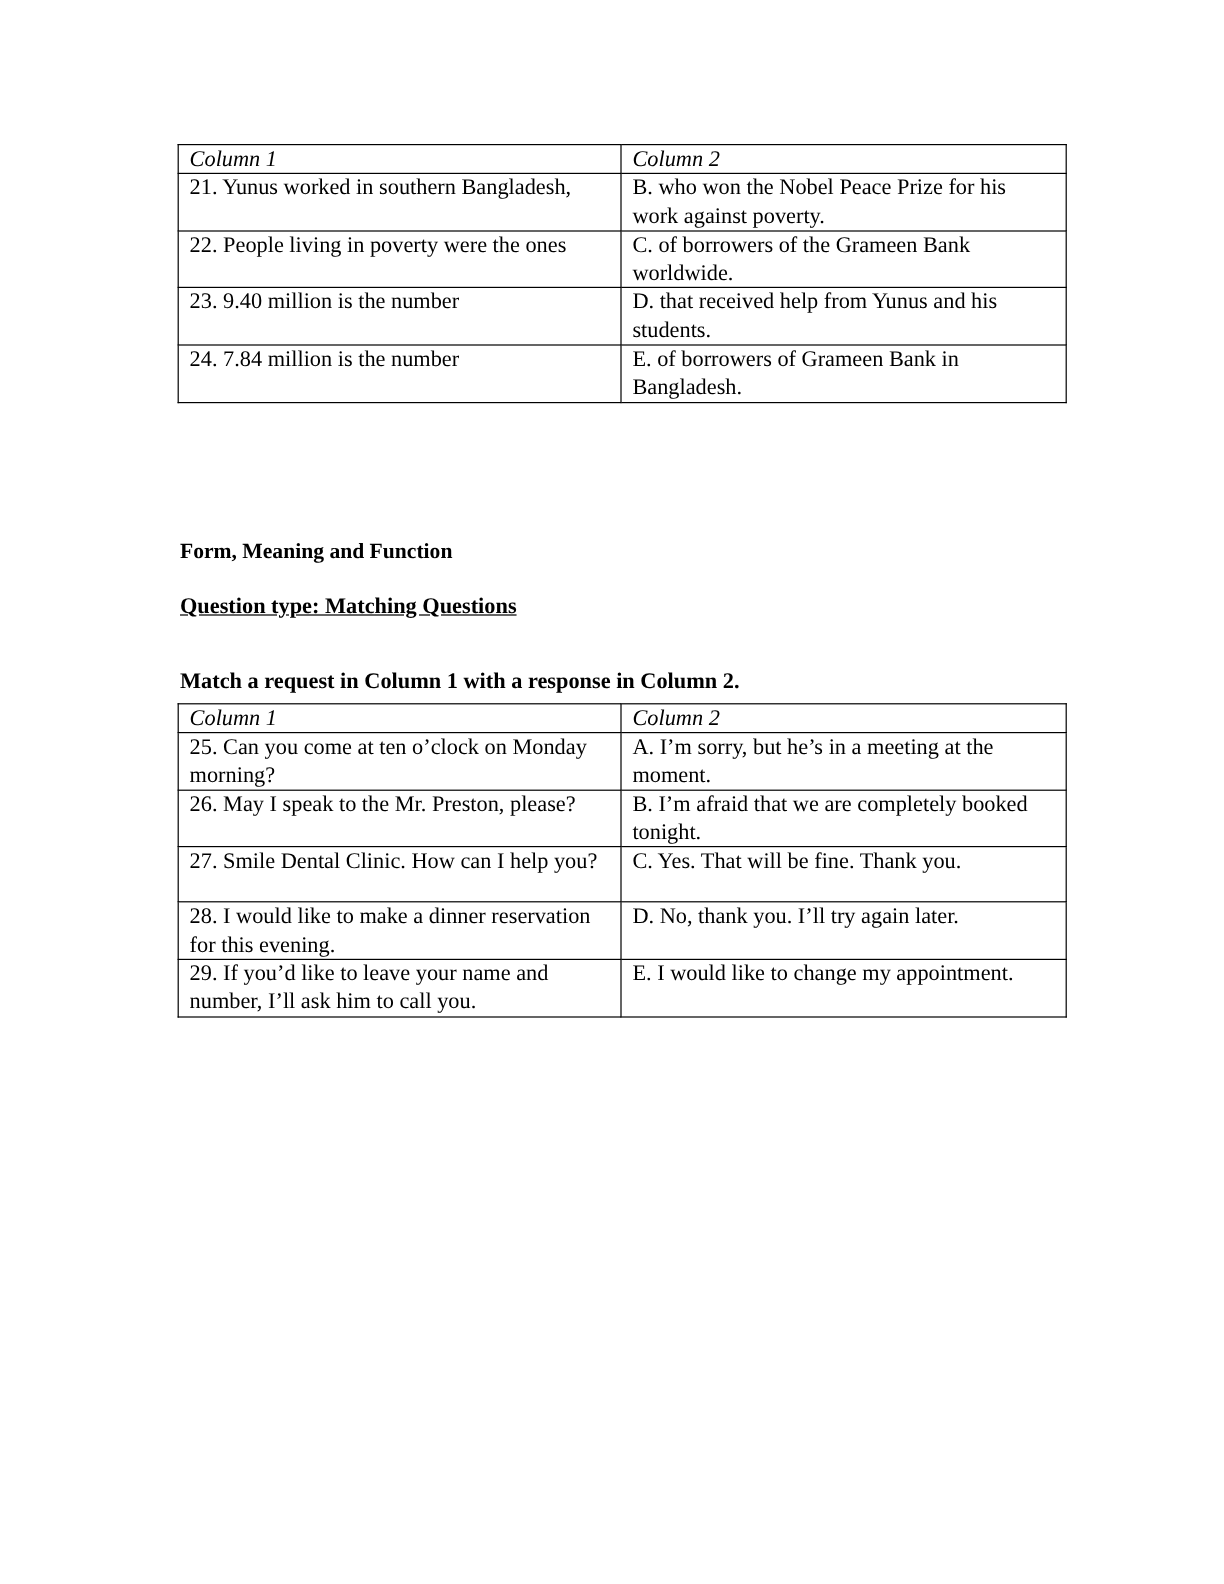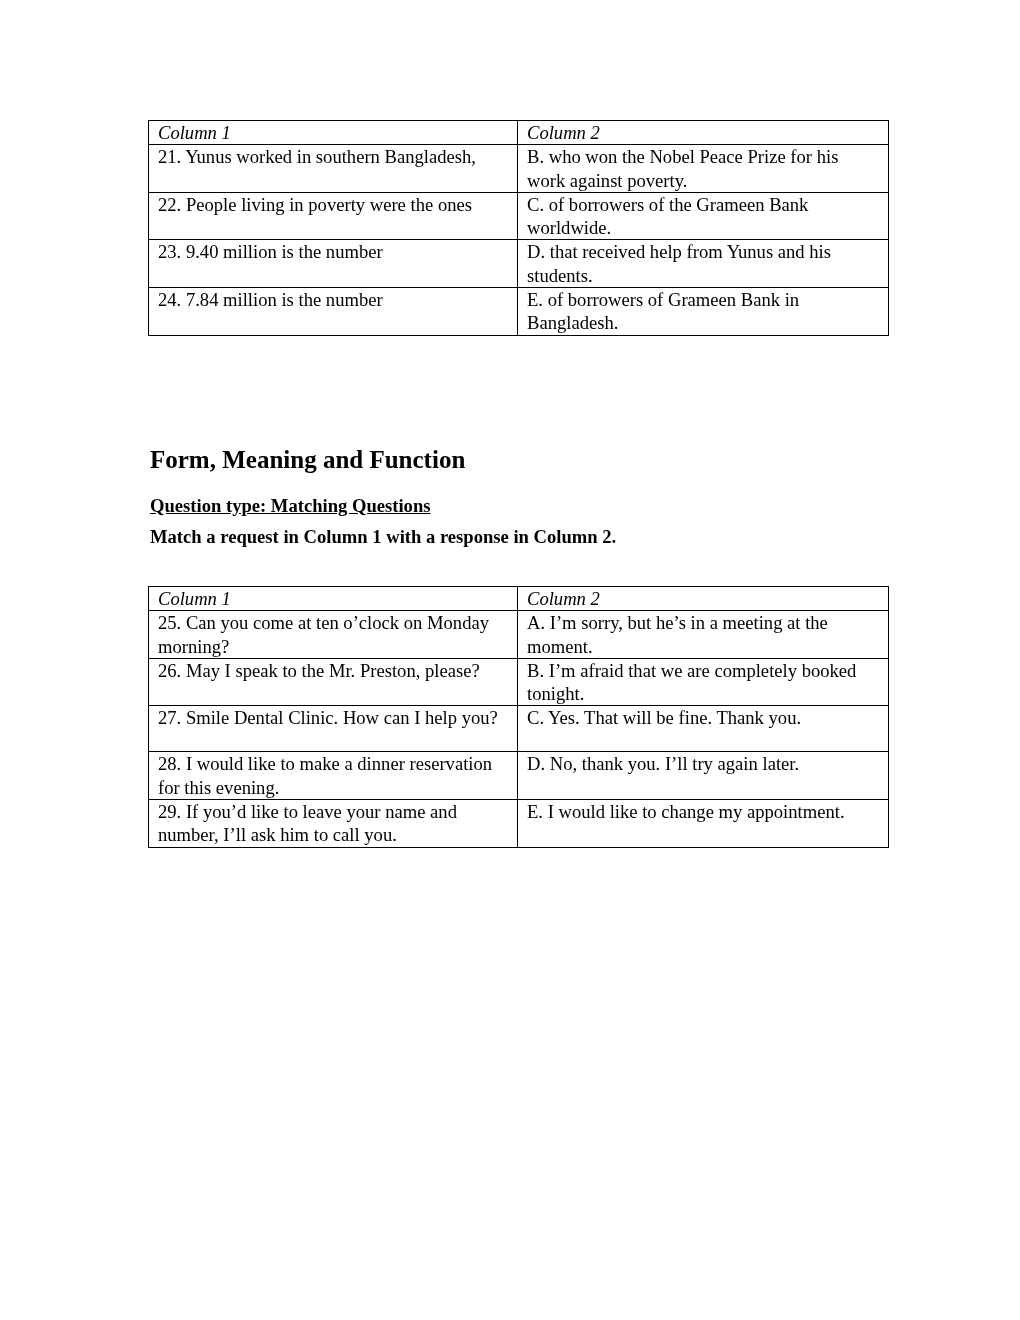--- a/index.html
+++ b/index.html
@@ -38,34 +38,34 @@
     .match-table col.c2 { width: 371px; }
     #table1 { top: 120px; }
     #table2 { top: 586px; }
 
     .section-heading {
       position: absolute;
       left: 150px;
       top: 448px;
       font-weight: bold;
       margin: 0;
-      font-size: 25px;
+      font-size: 18px;
     }
     .question-type {
       position: absolute;
       left: 150px;
       top: 494px;
       text-decoration: underline;
       margin: 0;
       font-weight: bold;
     }
     .instruction {
       position: absolute;
       left: 150px;
-      top: 525px;
+      top: 556px;
       font-weight: bold;
       margin: 0;
       text-align: right;
     }
   </style>
 </head>
 <body>
 
 <table id="table1" class="match-table">
   <colgroup>

